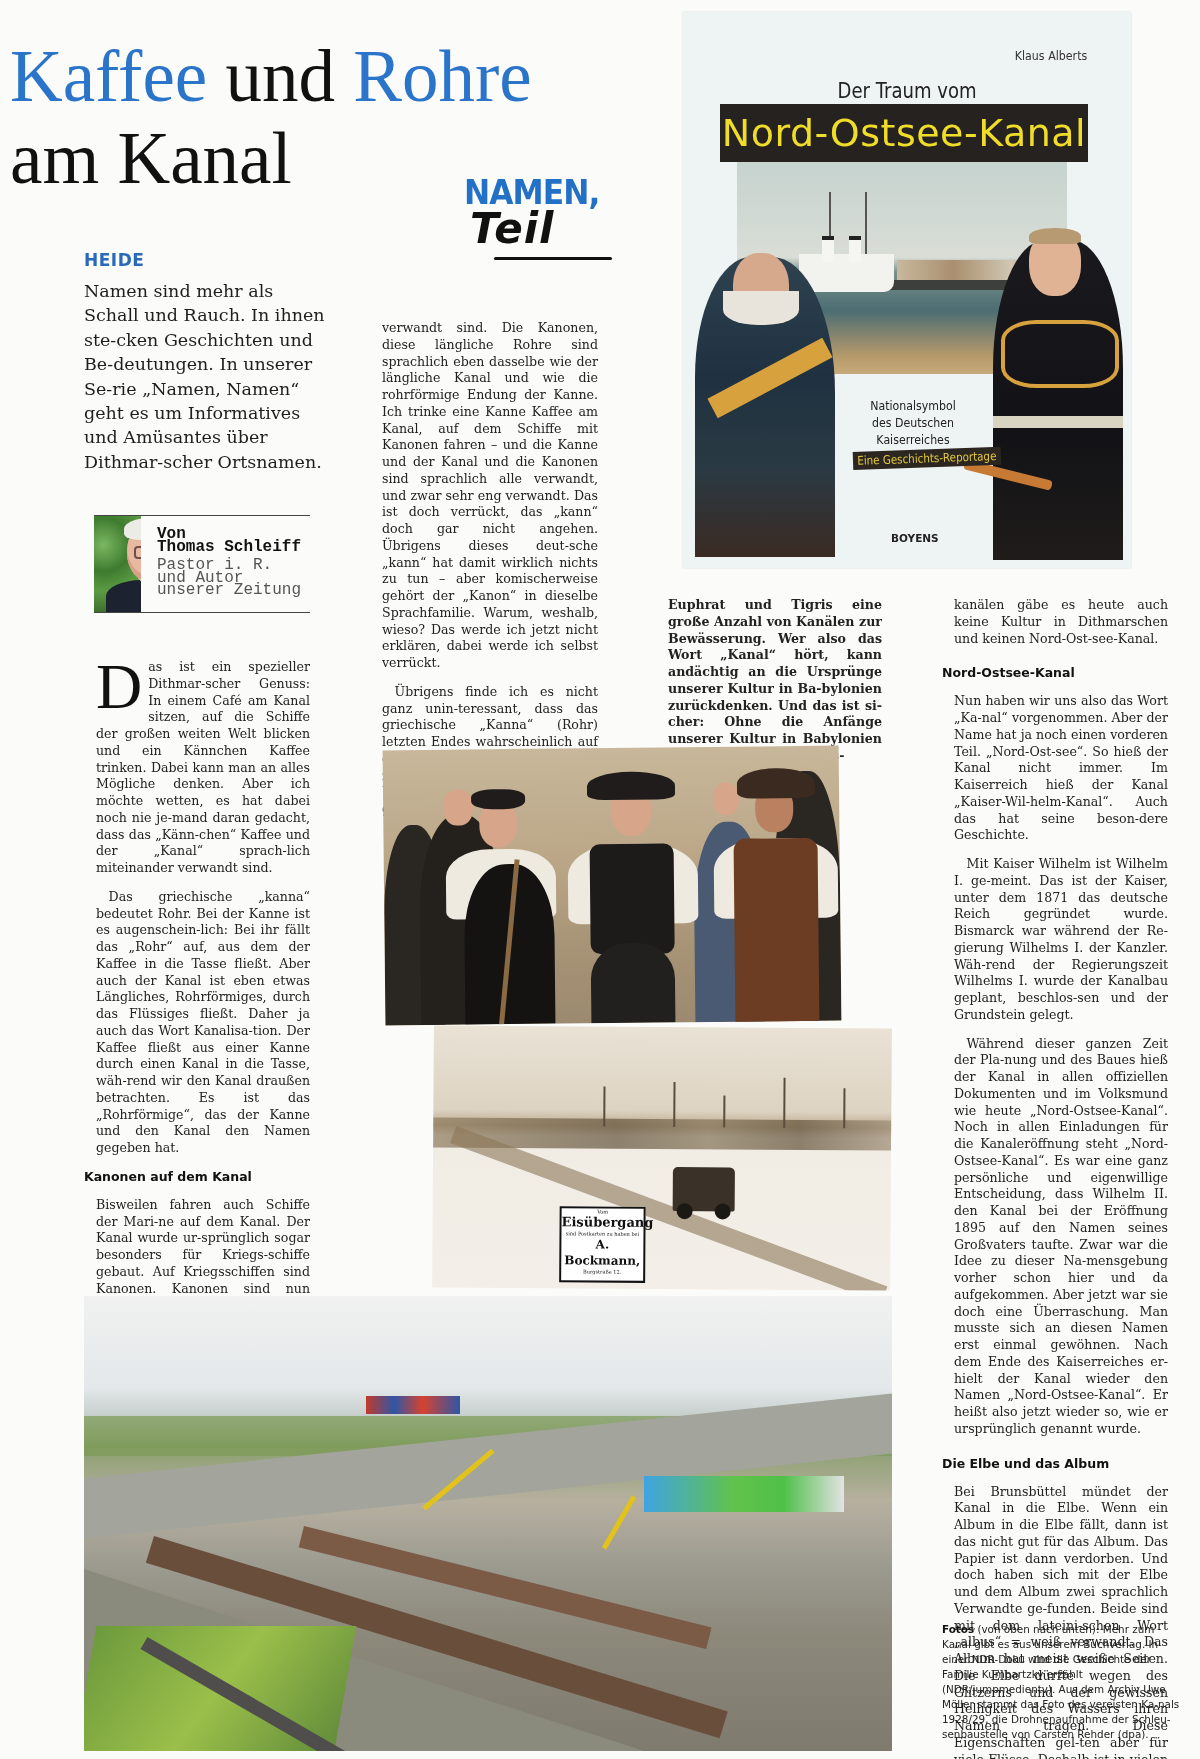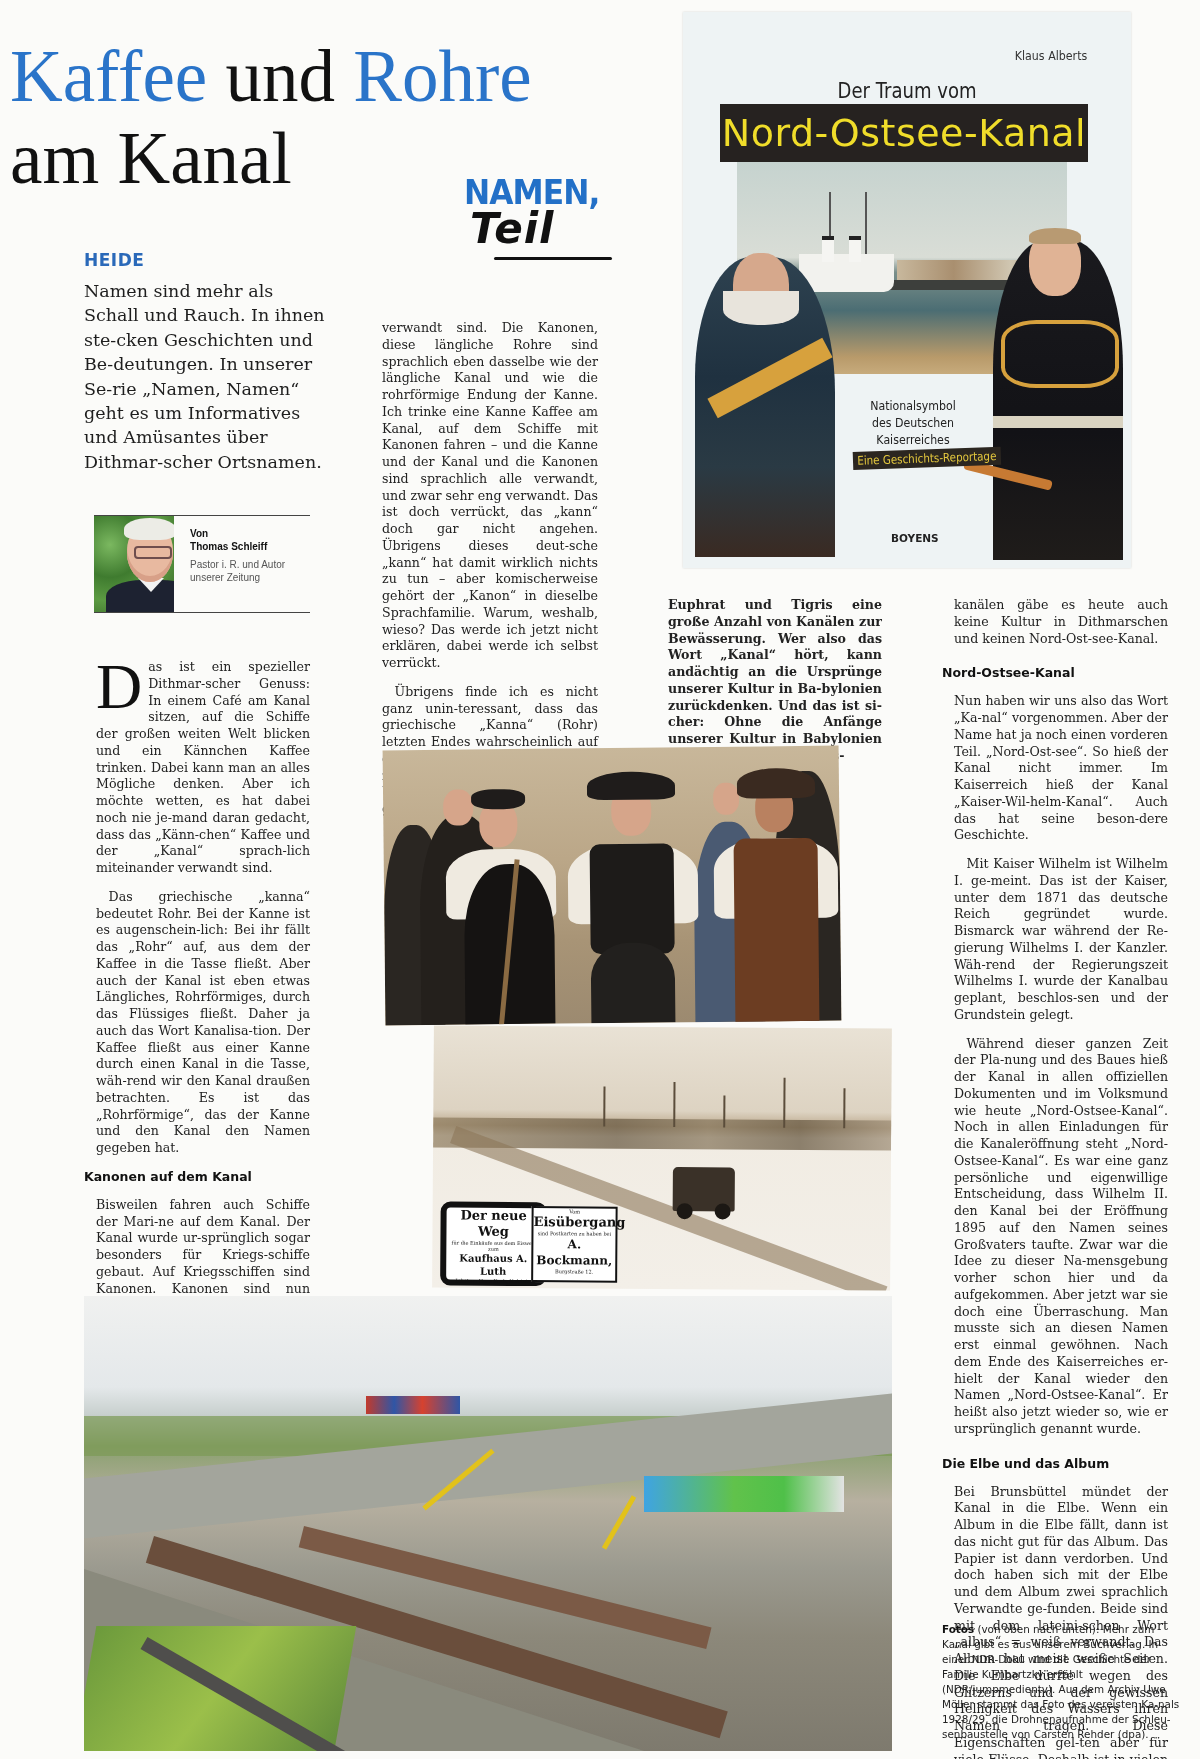--- a/index.html
+++ b/index.html
@@ -57,21 +57,21 @@
   }
   .author-photo .head {
     position: absolute; left: 33px; top: 8px; width: 46px; height: 58px;
     background: #e8b9a0; border-radius: 45% 45% 50% 50%;
     box-shadow: inset 0 -6px 0 #d8a088;
   }
   .author-photo .hair { position: absolute; left: 30px; top: 2px; width: 52px; height: 22px; background: #ecece6; border-radius: 50% 50% 30% 30%; }
   .author-photo .glasses { position: absolute; left: 40px; top: 30px; width: 34px; height: 9px; border: 2px solid #6e4d4d; border-radius: 4px; }
   .author-photo .body { position: absolute; left: 12px; top: 64px; width: 92px; height: 40px; background: #1d2231; border-radius: 40% 40% 0 0; }
   .author-photo .collar { position: absolute; left: 44px; top: 62px; width: 26px; height: 14px; background: #f2f2f2; clip-path: polygon(0 0,100% 0,50% 100%); }
-  .author-text { padding: 12px 0 0 16px; font-family: Liberation Sans, sans-serif; font-size: 10px; line-height: 12.5px; }
+  .author-text { padding: 12px 0 0 16px; font-family: Liberation Mono, monospace; font-size: 16px; line-height: 12.5px; }
   .author-text .von, .author-text .name { font-weight: bold; color: #111; }
   .author-text .role { color: #555; margin-top: 6px; }
 
   
   .col { font-size: 12.6px; line-height: 16.75px; text-align: justify; hyphens: manual; color: #222; }
   .col p { margin: 12px; text-indent: 1em; }
   .col p.noindent { text-indent: 0; }
   .col .subhead {
     font-family: "DejaVu Sans", sans-serif; font-weight: bold; font-size: 12.5px;
     color: #111; margin-top: 12px; line-height: 16px;
@@ -171,21 +171,21 @@
   .photo-ice .ships { position: absolute; left: 0; top: 92px; width: 100%; height: 30px; background: linear-gradient(90deg, #948265, #6c5d46 40%, #8a7a60 60%, #6a5b44 80%, #a1917a); opacity: .75; }
   .photo-ice .mast { position: absolute; width: 2px; background: #5b4d3b; }
   .photo-ice .road { position: absolute; left: 20px; top: 100px; width: 460px; height: 18px; background: #8c7658; transform: rotate(20deg); transform-origin: left; opacity: .6; }
   .photo-ice .car { position: absolute; left: 240px; top: 140px; width: 62px; height: 44px; background: #3a3128; border-radius: 5px 5px 2px 2px; }
   .photo-ice .car .wheel { position: absolute; bottom: -8px; width: 16px; height: 16px; border-radius: 50%; background: #1c1814; }
   .ad {
     position: absolute; background: #fff; color: #111; text-align: center;
     font-family: "DejaVu Serif", serif; font-weight: bold;
   }
   .ad1 { left: 8px; top: 176px; width: 94px; height: 72px; border: 6px solid #111; border-radius: 10px; }
-  .ad2 { left: 99px; top: 180px; width: 82px; height: 72px; border: 2px solid #111; }
+  .ad2 { left: 127px; top: 180px; width: 82px; height: 72px; border: 2px solid #111; }
   .ad .big { font-size: 13px; line-height: 16px; }
   .ad .small { font-size: 5px; line-height: 6px; font-weight: normal; }
   .ad .mid { font-size: 10px; line-height: 13px; }
 
   
   .photo-aerial {
     left: 84px; top: 1296px; width: 808px; height: 455px;
     background: linear-gradient(180deg, #f0f1f0 0%, #e4e8ea 20%, #c8d0ce 26%, #8aa06f 33%, #b7b0a0 45%, #9b9a8f 60%, #8c887a 75%, #7e7a6e 100%);
     overflow: hidden;
   }
@@ -326,26 +326,20 @@
   <div class="mast" style="left:170px;top:60px;height:40px"></div>
   <div class="mast" style="left:240px;top:55px;height:45px"></div>
   <div class="mast" style="left:290px;top:68px;height:32px"></div>
   <div class="mast" style="left:350px;top:50px;height:50px"></div>
   <div class="mast" style="left:410px;top:60px;height:40px"></div>
   <div class="road"></div>
   <div class="car">
     <div class="wheel" style="left:4px"></div>
     <div class="wheel" style="right:4px"></div>
   </div>
-  <div class="ad ad1">
-    <div class="big">Der neue Weg</div>
-    <div class="small">für die Einkäufe aus dem Eisweg zum</div>
-    <div class="mid">Kaufhaus A. Luth</div>
-    <div class="small">Inhaber: Hans Koch, Holstein</div>
-  </div>
   <div class="ad ad2">
     <div class="small">Vom</div>
     <div class="big">Eisübergang</div>
     <div class="small">sind Postkarten zu haben bei</div>
     <div class="big" style="font-size:12px">A. Bockmann,</div>
     <div class="small">Burgstraße 12.</div>
   </div>
 </div>
 
 <div class="abs photo-aerial">

